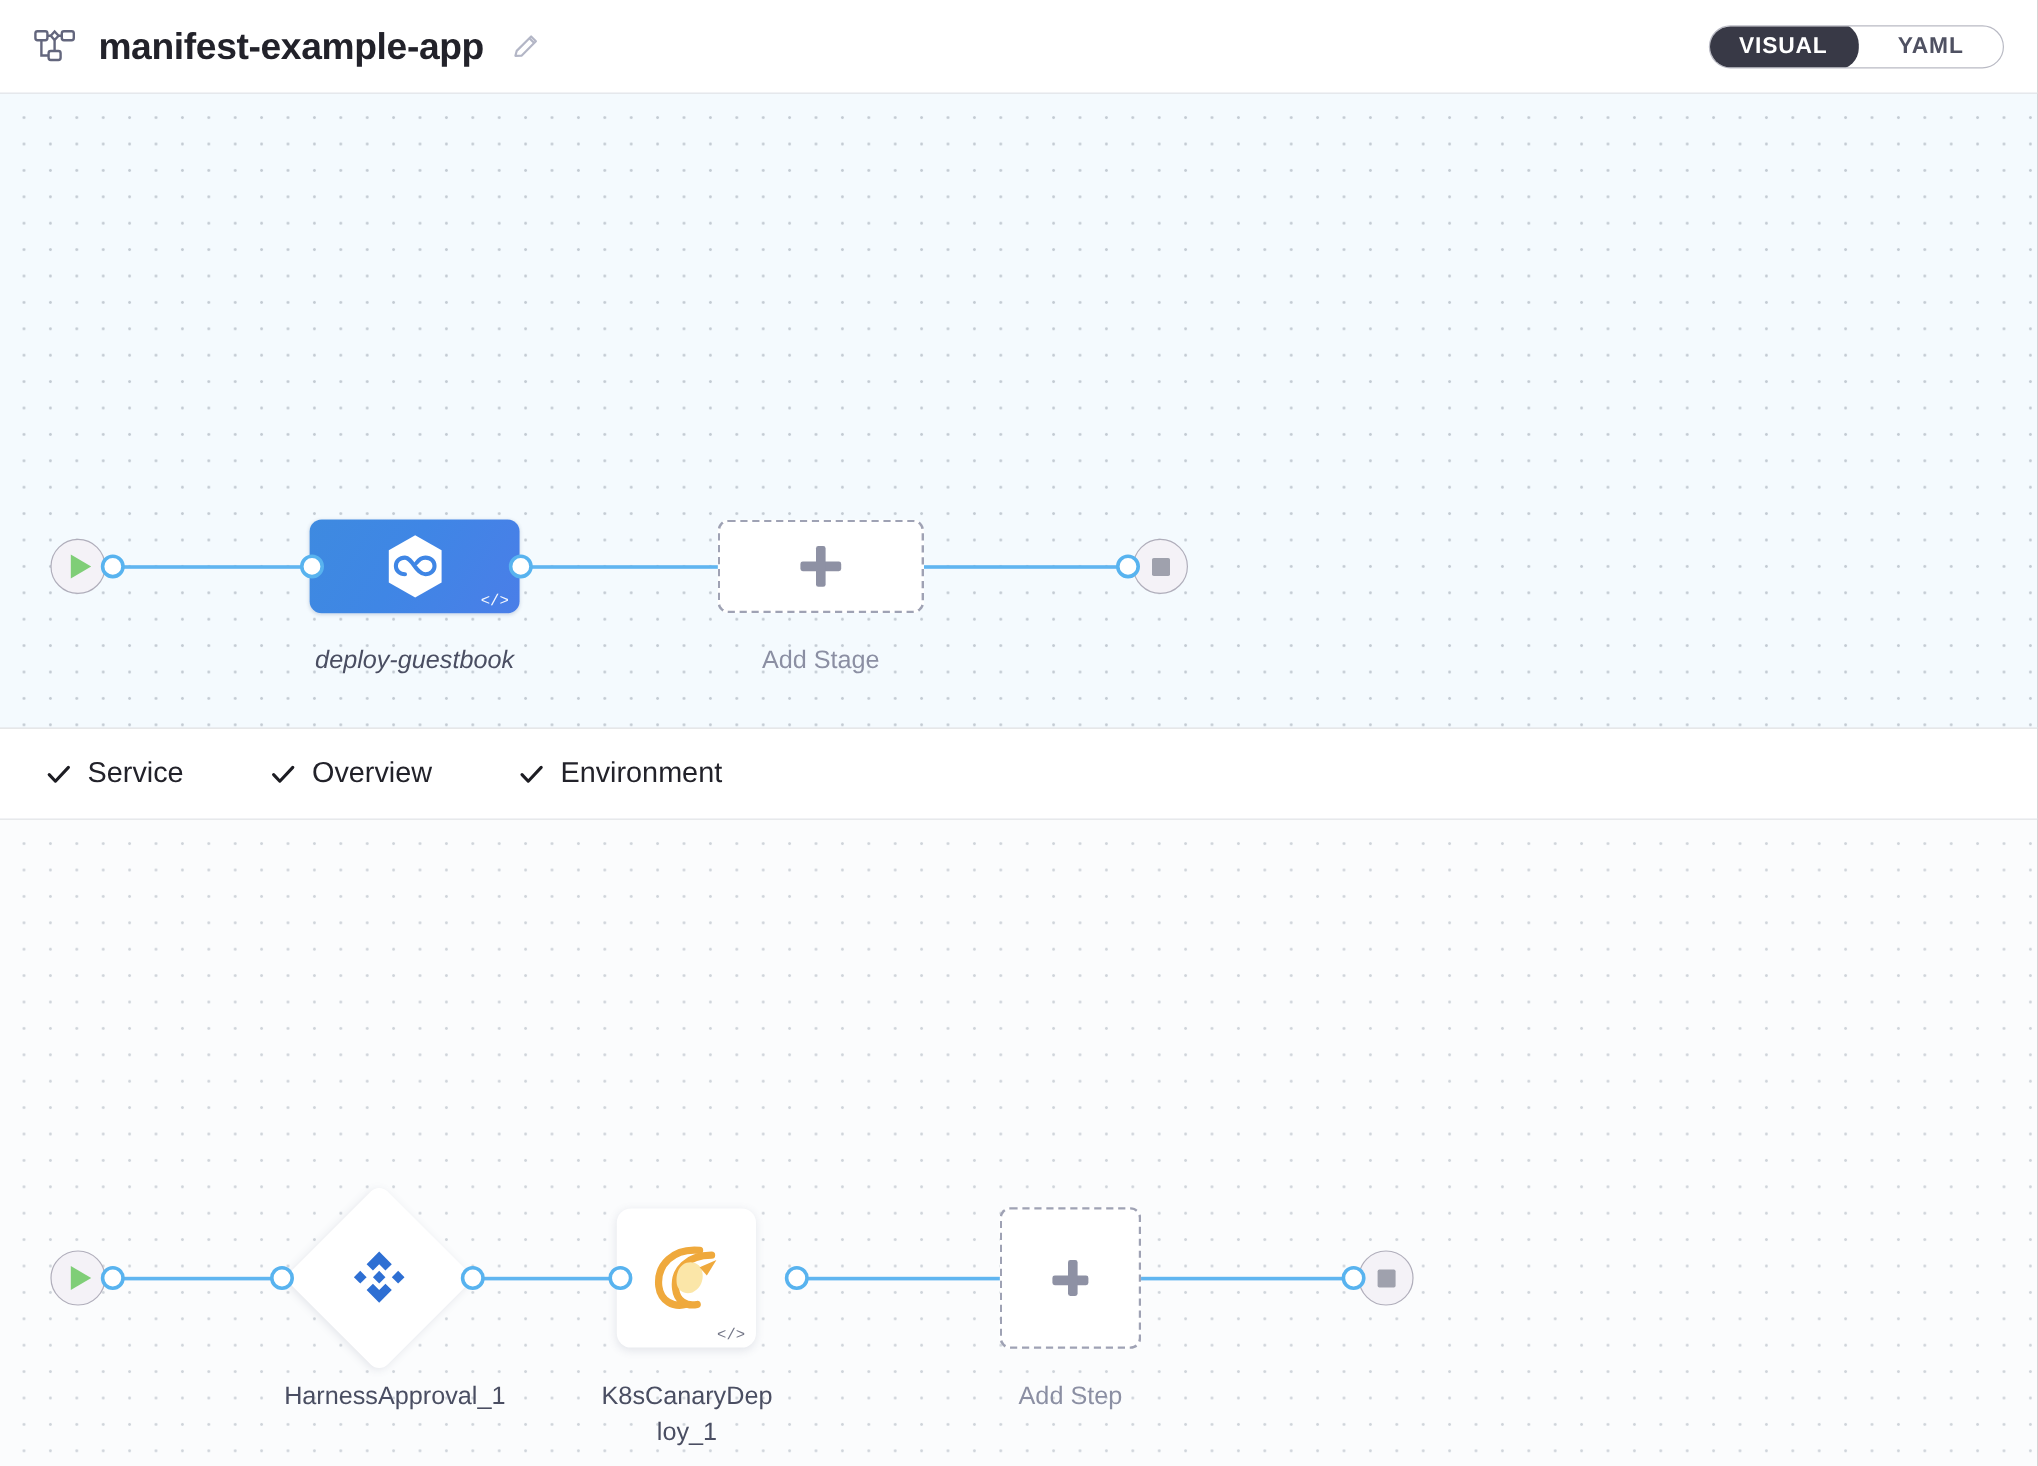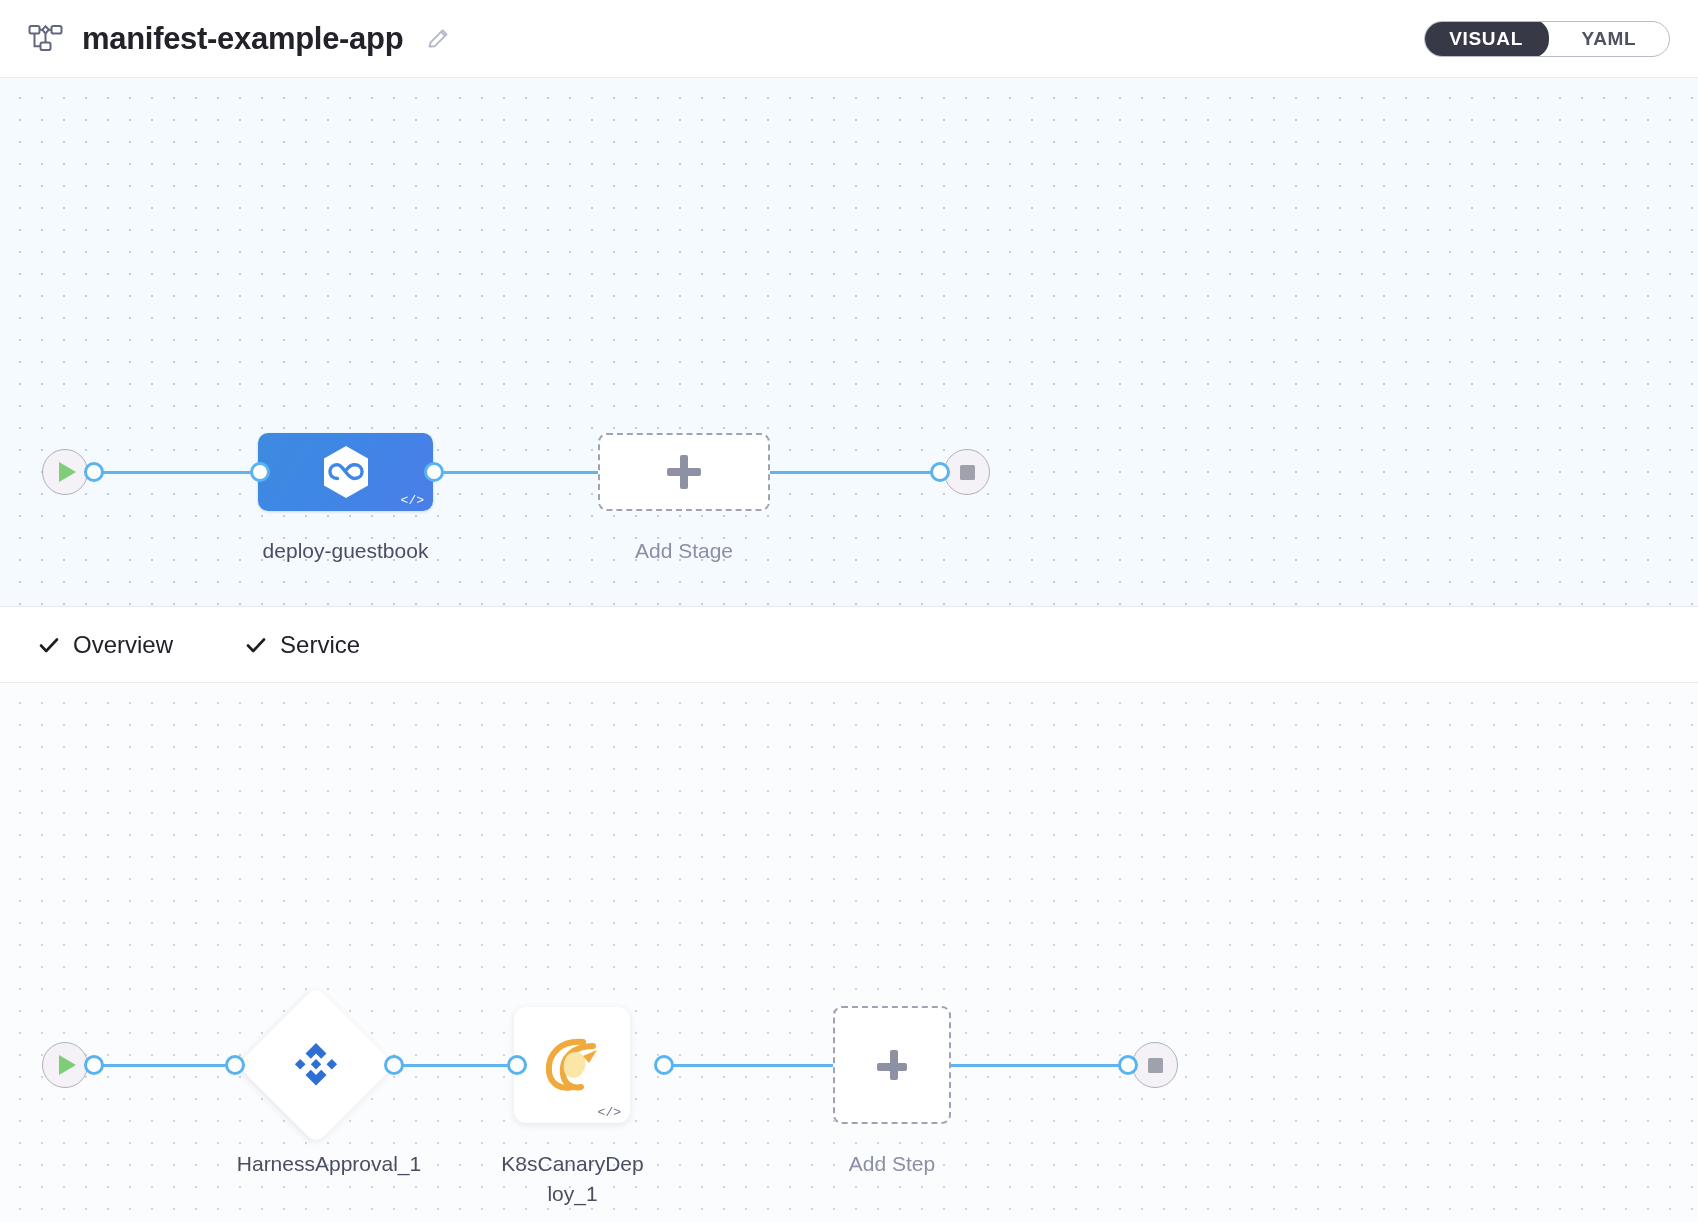--- a/index.html
+++ b/index.html
@@ -434,45 +434,53 @@
 
       <div class="add-box add-stage-box" style="left:598px;">
         <span class="plus-glyph"></span>
       </div>
 
       <div class="port" style="left:930px;"></div>
       <div class="terminal" style="left:944px;">
         <span class="stop-sq"></span>
       </div>
 
-      <div class="node-caption" style="left:258px; width:175px; top:64px;">deploy-guestbook</div>
+      <div class="node-caption" style="left:258px; width:175px; top:64px;font-style:italic;">deploy-guestbook</div>
       <div class="node-caption muted" style="left:588px; width:192px; top:64px;text-align:center;">Add Stage</div>
     </div>
   </div>
 
   <div class="tabbar">
+
+    <div class="tab">
+      <span class="check">
+        <svg width="22" height="22" viewBox="0 0 22 22">
+            <path d="M3 11.5 L8.2 17 L19 5.5" fill="none" stroke="#1d1d23" stroke-width="2.6" stroke-linecap="round" stroke-linejoin="round"></path>
+          </svg>
+      </span>
+      <span class="tab-label">Service</span>
+    </div>
 
     <div class="tab">
       <span class="check">
         <svg width="22" height="22" viewBox="0 0 22 22">
             <path d="M3 11.5 L8.2 17 L19 5.5" fill="none" stroke="#1d1d23" stroke-width="2.6" stroke-linecap="round" stroke-linejoin="round"></path>
           </svg>
       </span>
       <span class="tab-label">Overview</span>
     </div>
 
     <div class="tab">
       <span class="check">
         <svg width="22" height="22" viewBox="0 0 22 22">
             <path d="M3 11.5 L8.2 17 L19 5.5" fill="none" stroke="#1d1d23" stroke-width="2.6" stroke-linecap="round" stroke-linejoin="round"></path>
           </svg>
       </span>
-      <span class="tab-label">Service</span>
-    </div>
-
+      <span class="tab-label">Environment</span>
+    </div>
 
 
   </div>
 
   <div class="canvas canvas-steps">
     <div class="graph-row" style="top:382px;">
 
       <div class="edge" style="left:62px;  width:170px;"></div>
       <div class="edge" style="left:390px; width:130px;"></div>
       <div class="edge" style="left:660px; width:180px;"></div>

